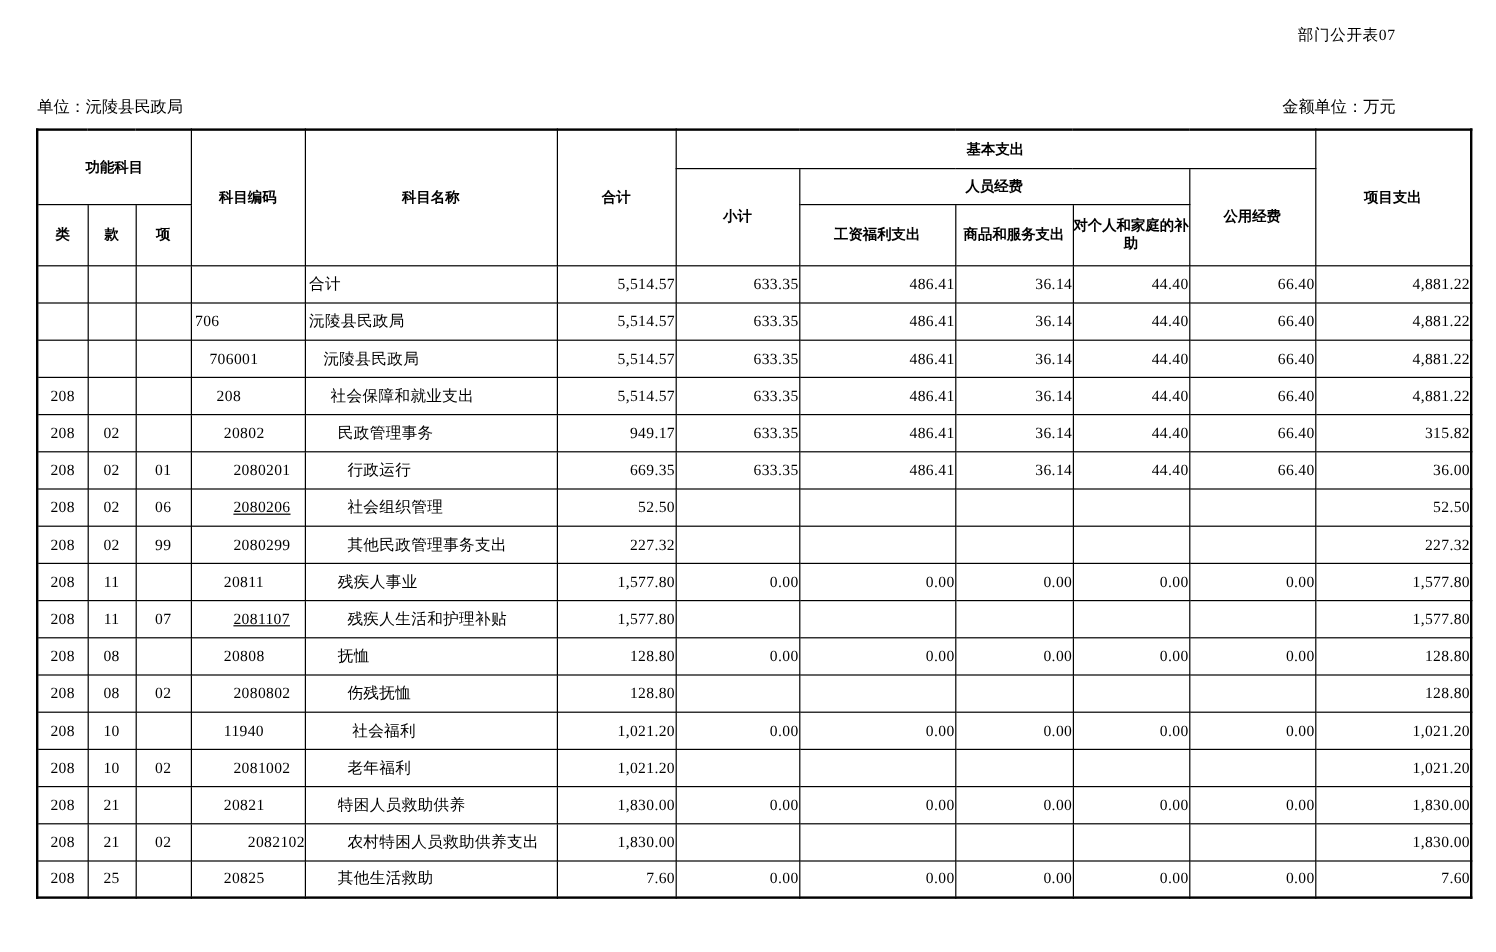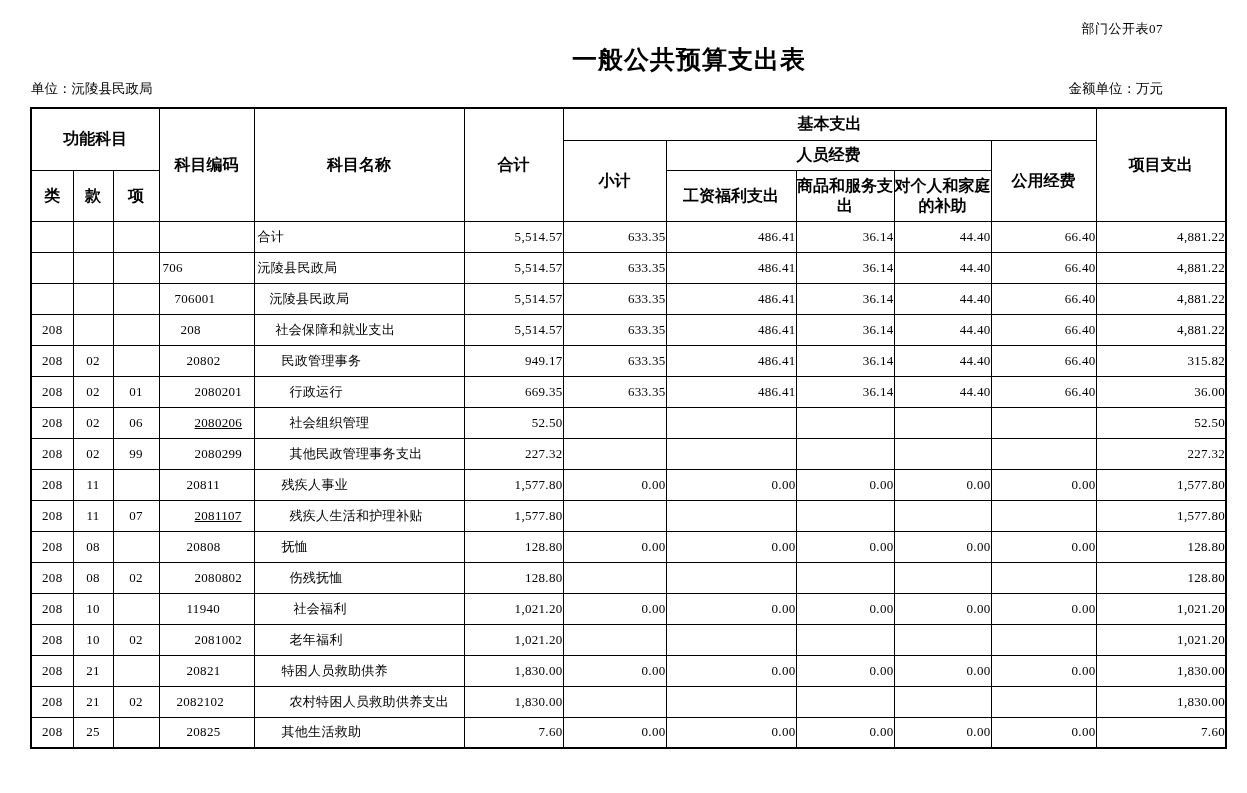--- a/index.html
+++ b/index.html
@@ -63,21 +63,21 @@
   }
   table.budget th, table.budget td {
     border: 1.5px solid #000;
     padding: 0;
     overflow: hidden;
     white-space: nowrap;
   }
   table.budget thead th {
     font-family: "Liberation Sans", "DejaVu Sans", sans-serif;
     font-weight: bold;
-    font-size: 16px;
+    font-size: 12px;
     text-align: center;
     vertical-align: middle;
     white-space: normal;
     line-height: 1.25;
   }
   tr.hr-a { height: 32px; }
   tr.hr-b { height: 30px; }
   tr.hr-c { height: 51px; }
   tbody tr { height: 31px; }
   tbody td {
@@ -89,21 +89,20 @@
   td.lft { text-align: left; }
   td.num { text-align: right; padding-right: 4px; }
 </style>
 </head>
 <body>
 
 <div class="page">
 
   <div class="doc-code">部门公开表07</div>
 
-  <div class="title">一般公共预算支出表</div>
 
   <div class="unit-line">单位：沅陵县民政局</div>
 
   <div class="amount-unit">金额单位：万元</div>
 
   <table class="budget">
     <colgroup>
       <col style="width:42px">
         <col style="width:40px">
         <col style="width:46px">
@@ -348,21 +347,21 @@
       <td class="num">0.00</td>
       <td class="num">0.00</td>
       <td class="num">0.00</td>
       <td class="num">0.00</td>
       <td class="num">1,830.00</td>
     </tr>
         <tr>
       <td class="ctr">208</td>
       <td class="ctr">21</td>
       <td class="ctr">02</td>
-      <td class="lft" style="padding-left: 17px;">2082102</td>
+      <td class="lft" style="padding-left: 47px;">2082102</td>
       <td class="lft" style="padding-left: 35px;">农村特困人员救助供养支出</td>
       <td class="num">1,830.00</td>
       <td class="num"></td>
       <td class="num"></td>
       <td class="num"></td>
       <td class="num"></td>
       <td class="num"></td>
       <td class="num">1,830.00</td>
     </tr>
         <tr>

